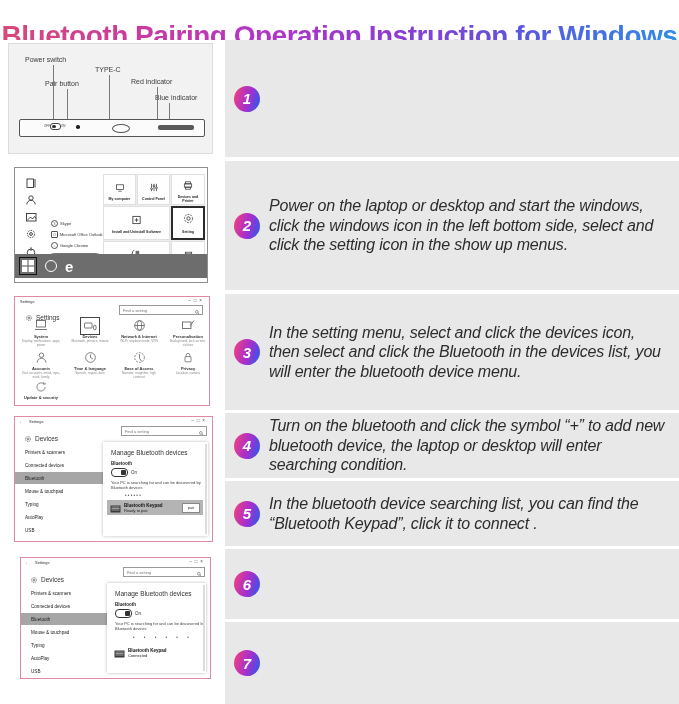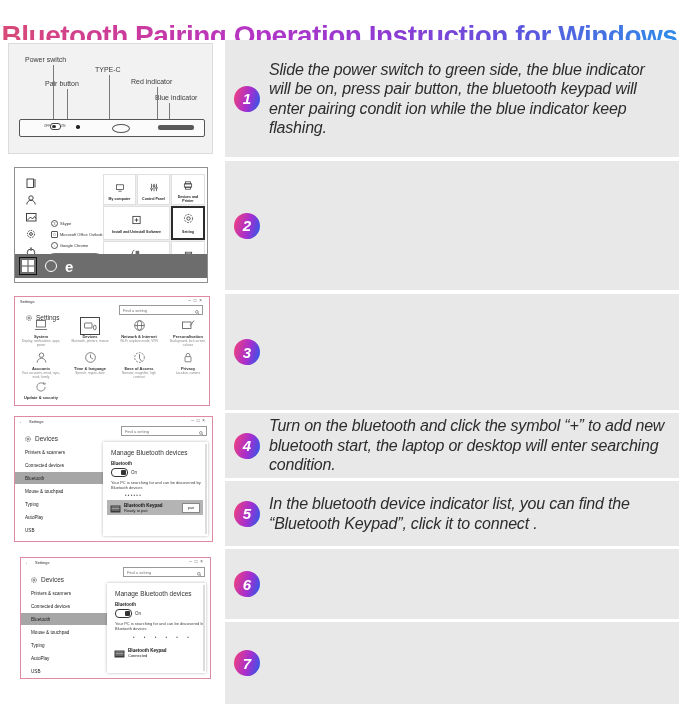--- a/index.html
+++ b/index.html
@@ -87,21 +87,20 @@
           <span class="abs" style="left:41px;top:4px;font-size:3px;color:#444;">ON</span>
           <span class="abs" style="left:56px;top:5px;width:3.5px;height:3.5px;background:#222;border-radius:50%;"></span>
           <span class="abs" style="left:92px;top:3.5px;width:16px;height:7px;border:1px solid #555;border-radius:50%;"></span>
           <span class="abs" style="left:138px;top:4.5px;width:36px;height:5px;background:#5a5a5a;border-radius:2px;"></span>
         </div>
       </div>
     </div>
     <div class="right">
       <div class="stepbox grow">
         <div class="badge">1</div>
-        <div class="steptext">Slide the power switch to green side, the blue indicator will be on, press pair button, the bluetooth keypad will enter pairing condit ion while the blue indicator keep flashing.</div>
       </div>
     </div>
   </div>
 
   <div class="row" style="top:161px;height:129px;">
     <div class="left">
       <div class="win b-gray" style="left:14px;top:6px;width:194px;height:116px;">
 
         <span class="sm-ico" style="top:7px;"><svg width="12" height="12" viewBox="0 0 12 12" fill="none" stroke="#333" stroke-width="0.9">
               <rect x="2" y="2" width="6.5" height="8.5"></rect>
@@ -214,20 +213,21 @@
               </svg>
             </span>
           <span class="tb-circle"></span>
           <span class="tb-e">e</span>
         </div>
       </div>
     </div>
     <div class="right">
       <div class="stepbox grow">
         <div class="badge">2</div>
+        <div class="steptext">Power on the laptop or desktop and start the windows, click the windows icon in the left bottom side, select and click the setting icon in the show up menus.</div>
       </div>
     </div>
   </div>
 
   <div class="row" style="top:294px;height:116px;">
     <div class="left">
       <div class="win b-pink" style="left:14px;top:2px;width:196px;height:110px;">
         <span class="titlebar-txt">Settings</span>
         <span class="winctl">
           <span>–</span><span>□</span><span>×</span>
@@ -337,20 +337,21 @@
                 <path d="M10.2 1.2 l0.2 2.6 2.5 -0.7"></path>
               </svg>
             </div>
           <div class="s-lbl">Update &amp; security</div>
         </div>
       </div>
     </div>
     <div class="right">
       <div class="stepbox grow">
         <div class="badge">3</div>
+        <div class="steptext">In the setting menu, select and click the devices icon, then select and click the Bluetooth in the devices list, you will enter the bluetooth device menu.</div>
       </div>
     </div>
   </div>
 
   <div class="row" style="top:413px;height:133px;">
     <div class="left">
       <div class="win b-pink" style="left:14px;top:3px;width:199px;height:126px;">
         <span class="abs" style="left:4px;top:2px;font-size:4.5px;color:#333;">←</span>
         <span class="titlebar-txt" style="left:14px;">Settings</span>
         <span class="winctl">
@@ -417,26 +418,26 @@
             </span>
             <span class="pairbtn">pair</span>
           </div>
           <div class="scrollbar" style="right:1px;top:2px;bottom:2px;"></div>
         </div>
       </div>
     </div>
     <div class="right">
       <div class="stepbox" style="height:65px;">
         <div class="badge">4</div>
-        <div class="steptext">Turn on the bluetooth and click the symbol “+” to add new bluetooth start, the laptop or desktop will enter searching condition.</div>
+        <div class="steptext">Turn on the bluetooth and click the symbol “+” to add new bluetooth device, the laptop or desktop will enter searching condition.</div>
       </div>
       <div class="gap3"></div>
       <div class="stepbox grow">
         <div class="badge">5</div>
-        <div class="steptext">In the bluetooth device indicator list, you can find the “Bluetooth Keypad”, click it to connect .</div>
+        <div class="steptext">In the bluetooth device searching list, you can find the “Bluetooth Keypad”, click it to connect .</div>
       </div>
     </div>
   </div>
 
   <div class="row" style="top:549px;height:155px;">
     <div class="left">
       <div class="win b-pink" style="left:20px;top:8px;width:191px;height:122px;">
         <span class="abs" style="left:4px;top:2px;font-size:4.5px;color:#333;">←</span>
         <span class="titlebar-txt" style="left:14px;">Settings</span>
         <span class="winctl">

